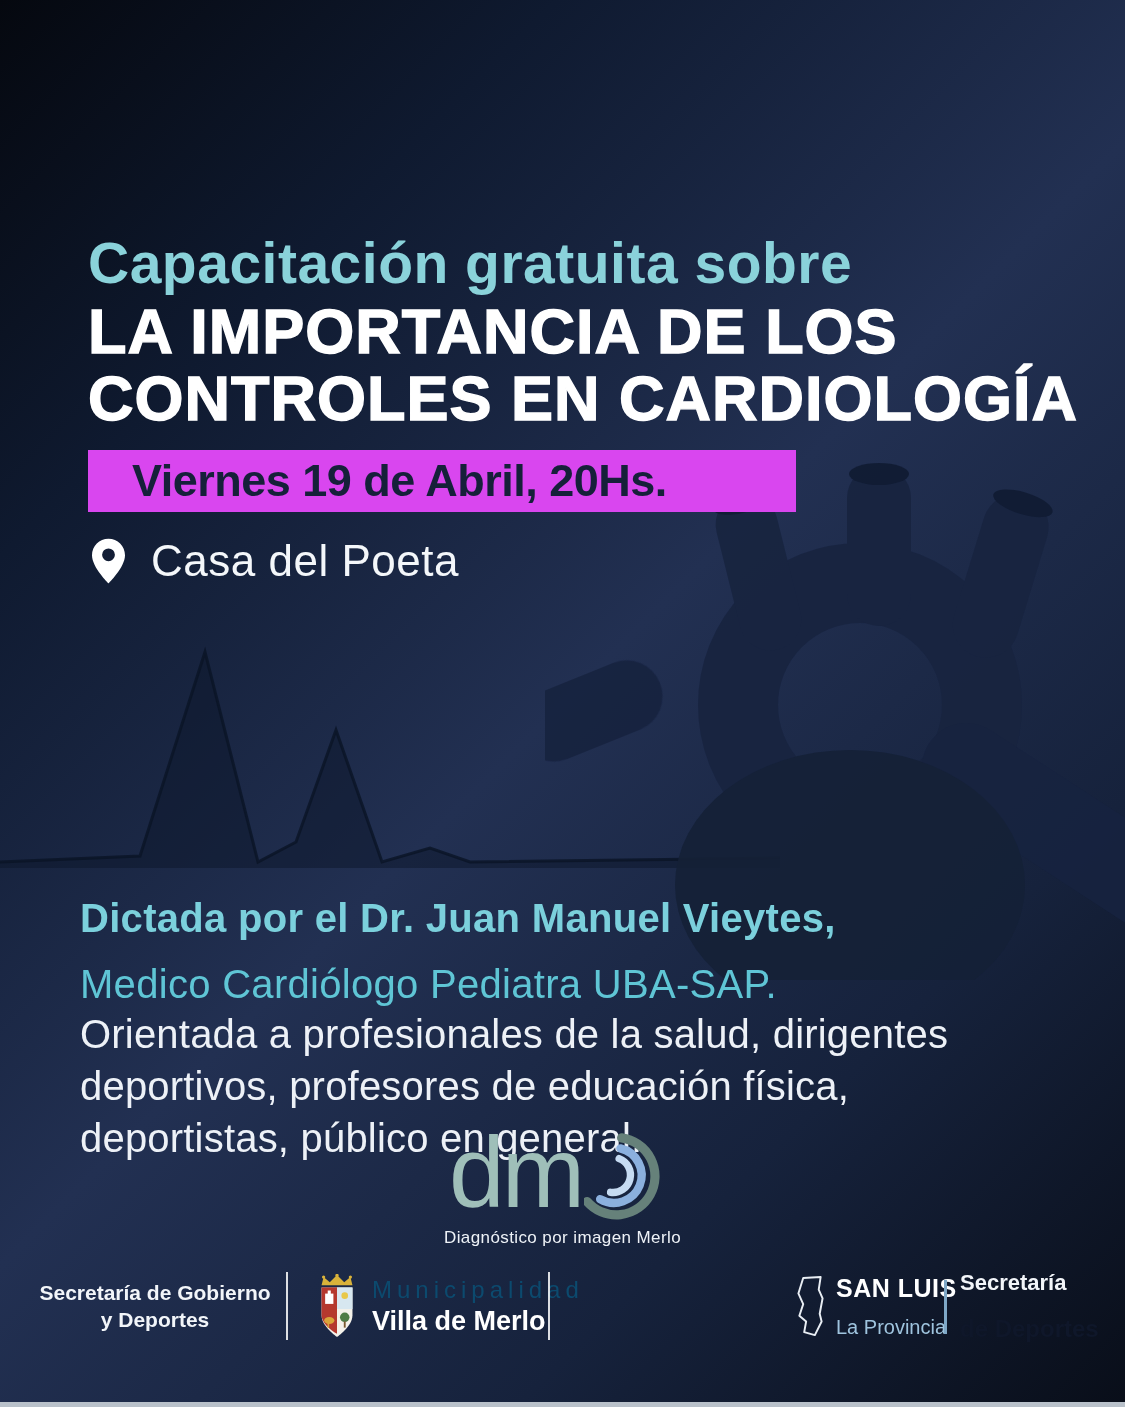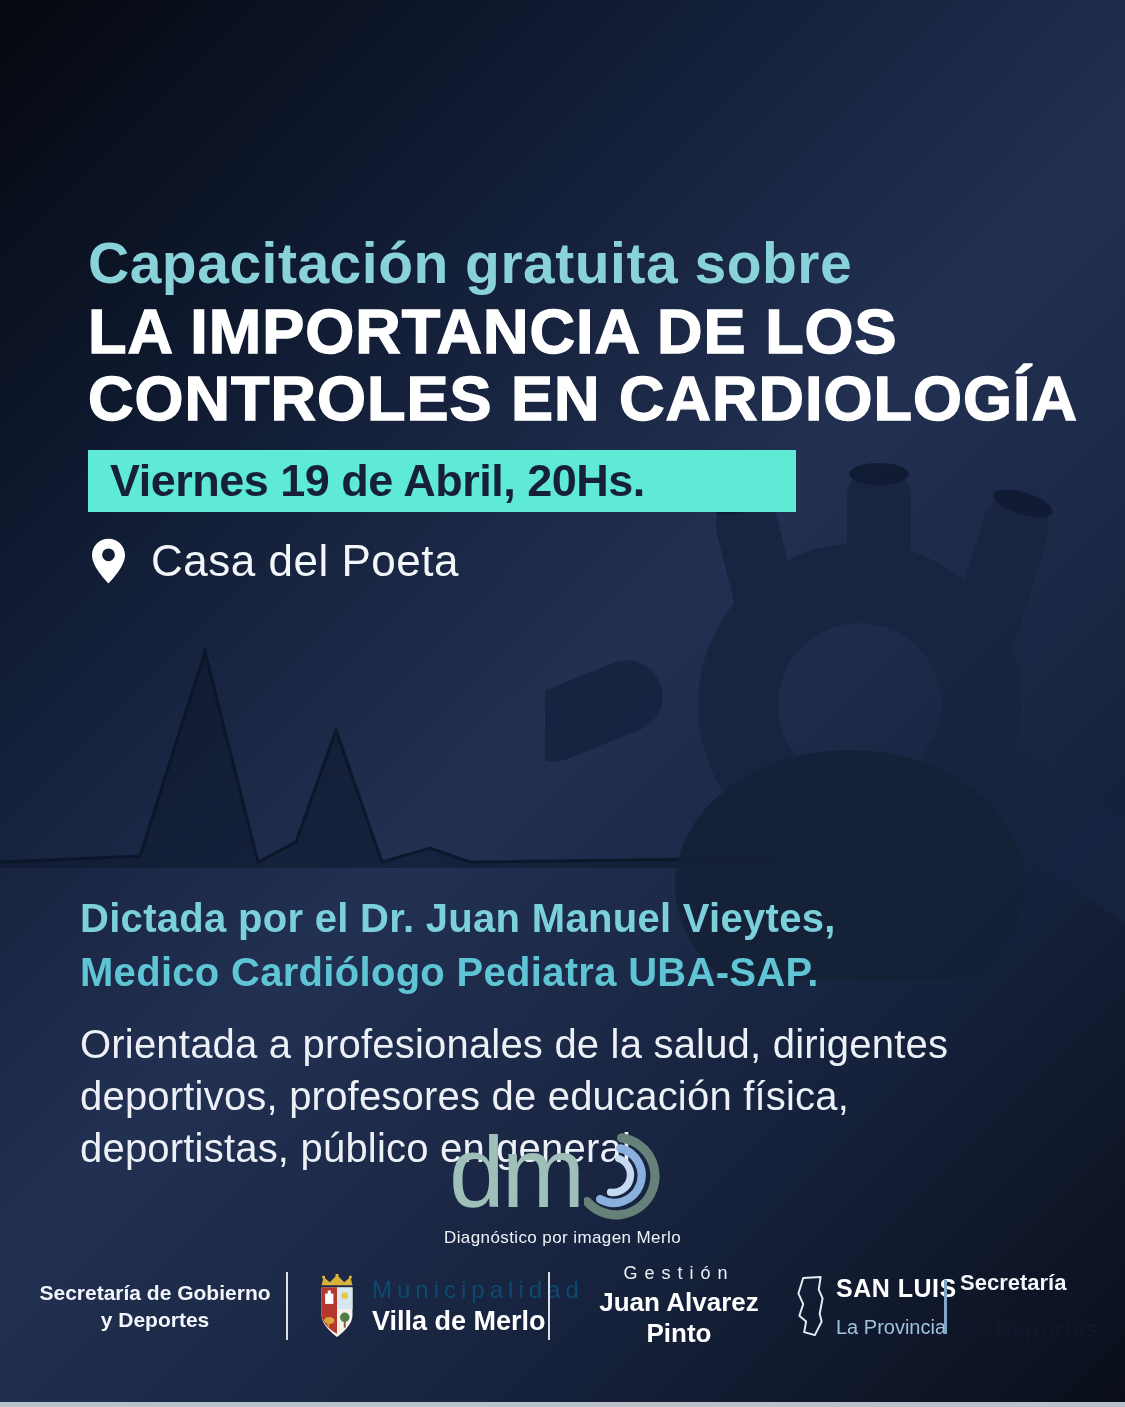--- a/index.html
+++ b/index.html
@@ -27,36 +27,36 @@
   .title-block { left:88px; top:298px; }
   .title-line {
     font-size:63px; font-weight:800; line-height:67px;
     letter-spacing:1px; color:#ffffff;
     -webkit-text-stroke:1.4px #ffffff;
   }
 
   
   .date-box {
     left:88px; top:450px; width:708px; height:62px;
-    background:#5eead4; display:flex; align-items:center;
-    padding-left:22px;
+    background:#d946ef; display:flex; align-items:center;
+    padding-left:44px;
   }
   .date-box span {
     font-size:45px; font-weight:800; letter-spacing:-0.5px;
     color:#16203a;
   }
 
   
   .location { left:92px; top:536px; display:flex; align-items:center; gap:26px; }
   .location-text { font-size:44px; font-weight:400; color:#f4f7fa; letter-spacing:0.5px; }
 
   
   .speaker { left:80px; top:896px; width:920px; }
-  .speaker-name { font-size:40px; font-weight:700; color:#7bd0dc; margin-bottom:9px; letter-spacing:0.3px; }
-  .speaker-role { font-size:40px; font-weight:700; color:#5fc5d5; margin-bottom:23px; letter-spacing:0.3px; }
+  .speaker-name { font-size:40px; font-weight:700; color:#7bd0dc; margin-bottom:21px; letter-spacing:0.3px; }
+  .speaker-role { font-size:40px; font-weight:400; color:#5fc5d5; margin-bottom:1px; letter-spacing:0.3px; }
   .audience-line { font-size:40px; font-weight:400; color:#edf1f7; line-height:52px; letter-spacing:0.2px; }
 
   
   .dm-logo { left:0; top:1126px; width:100%; display:flex; flex-direction:column; align-items:center; }
   .dm-row { display:flex; align-items:center;text-align:center; }
   .dm-word {
     font-size:100px; font-weight:400; color:#9fbfb9; letter-spacing:-3px; line-height:1;
     transform:translateY(-4px);
   }
   .dm-arcs { width:92px; height:96px; margin-left:2px; }
@@ -182,24 +182,20 @@
     <rect x="28.6" y="46" width="1.8" height="6" fill="#7a5a30"></rect>
   </svg>
 
   <div class="fitem muni">
     <div class="muni-label">Municipalidad</div>
     <div class="muni-name">Villa de Merlo</div>
   </div>
 
   <div class="vdiv" style="left:548px;"></div>
 
-  <div class="fitem gestion">
-    <div class="gestion-label">Gestión</div>
-    <div class="gestion-name">Juan Alvarez Pinto</div>
-  </div>
 
   <svg class="sl-outline" viewBox="0 0 32 64" aria-hidden="true">
     <path d="M9 2 L27 1 L25 14 L29 23 L26 39 L28 47 L21 61 L10 58 L12 47 L5 41 L9 29 L4 18 Z" fill="none" stroke="#e9eef4" stroke-width="2" stroke-linejoin="round"></path>
   </svg>
 
   <div class="fitem sl-text">
     <div class="sl-name">SAN LUIS</div>
     <div class="sl-sub">La Provincia</div>
   </div>
 

